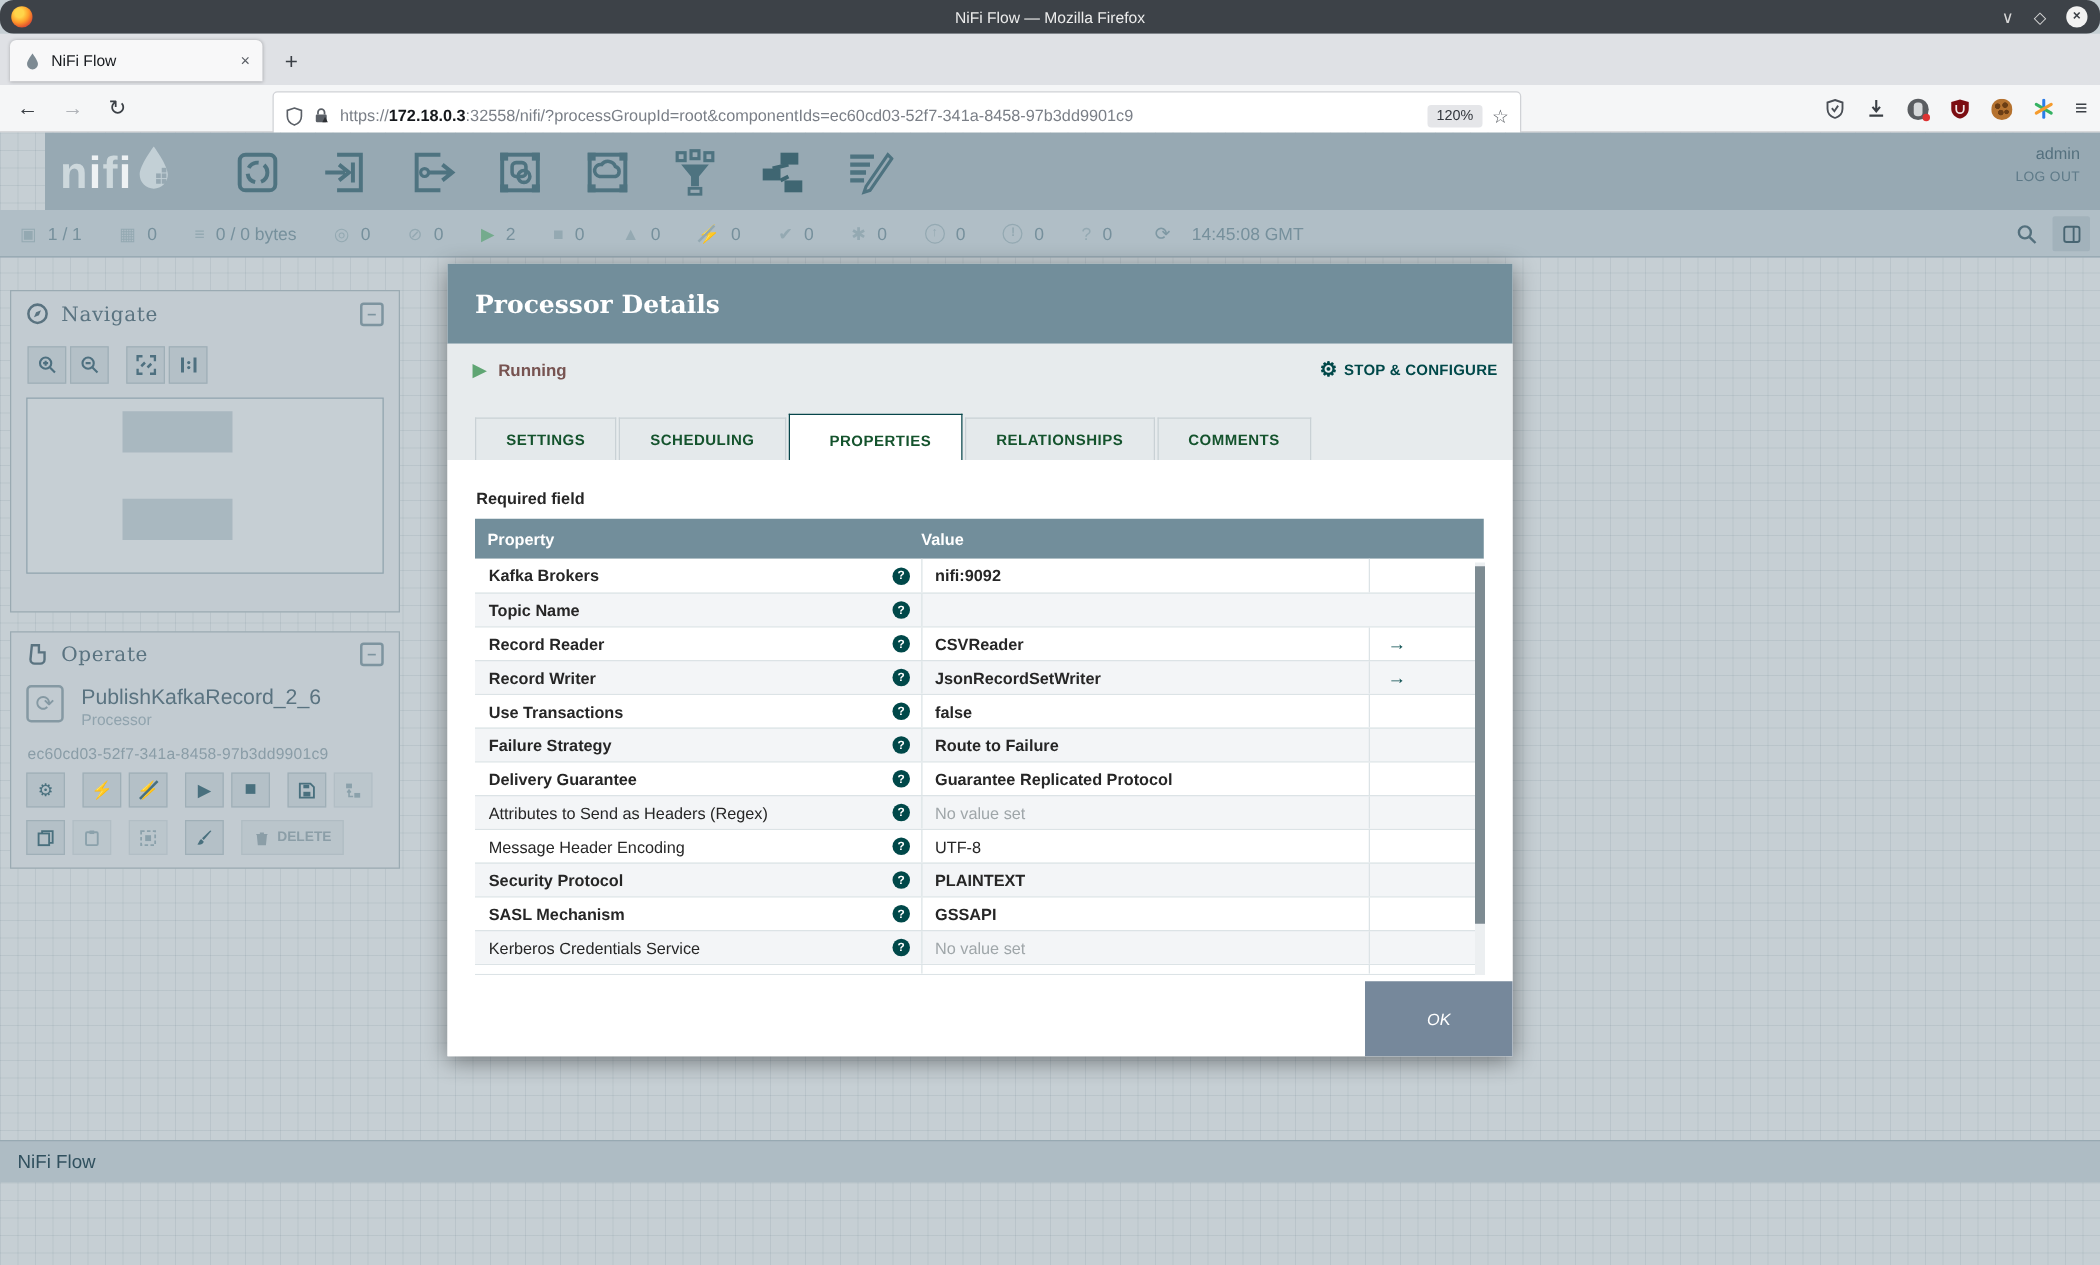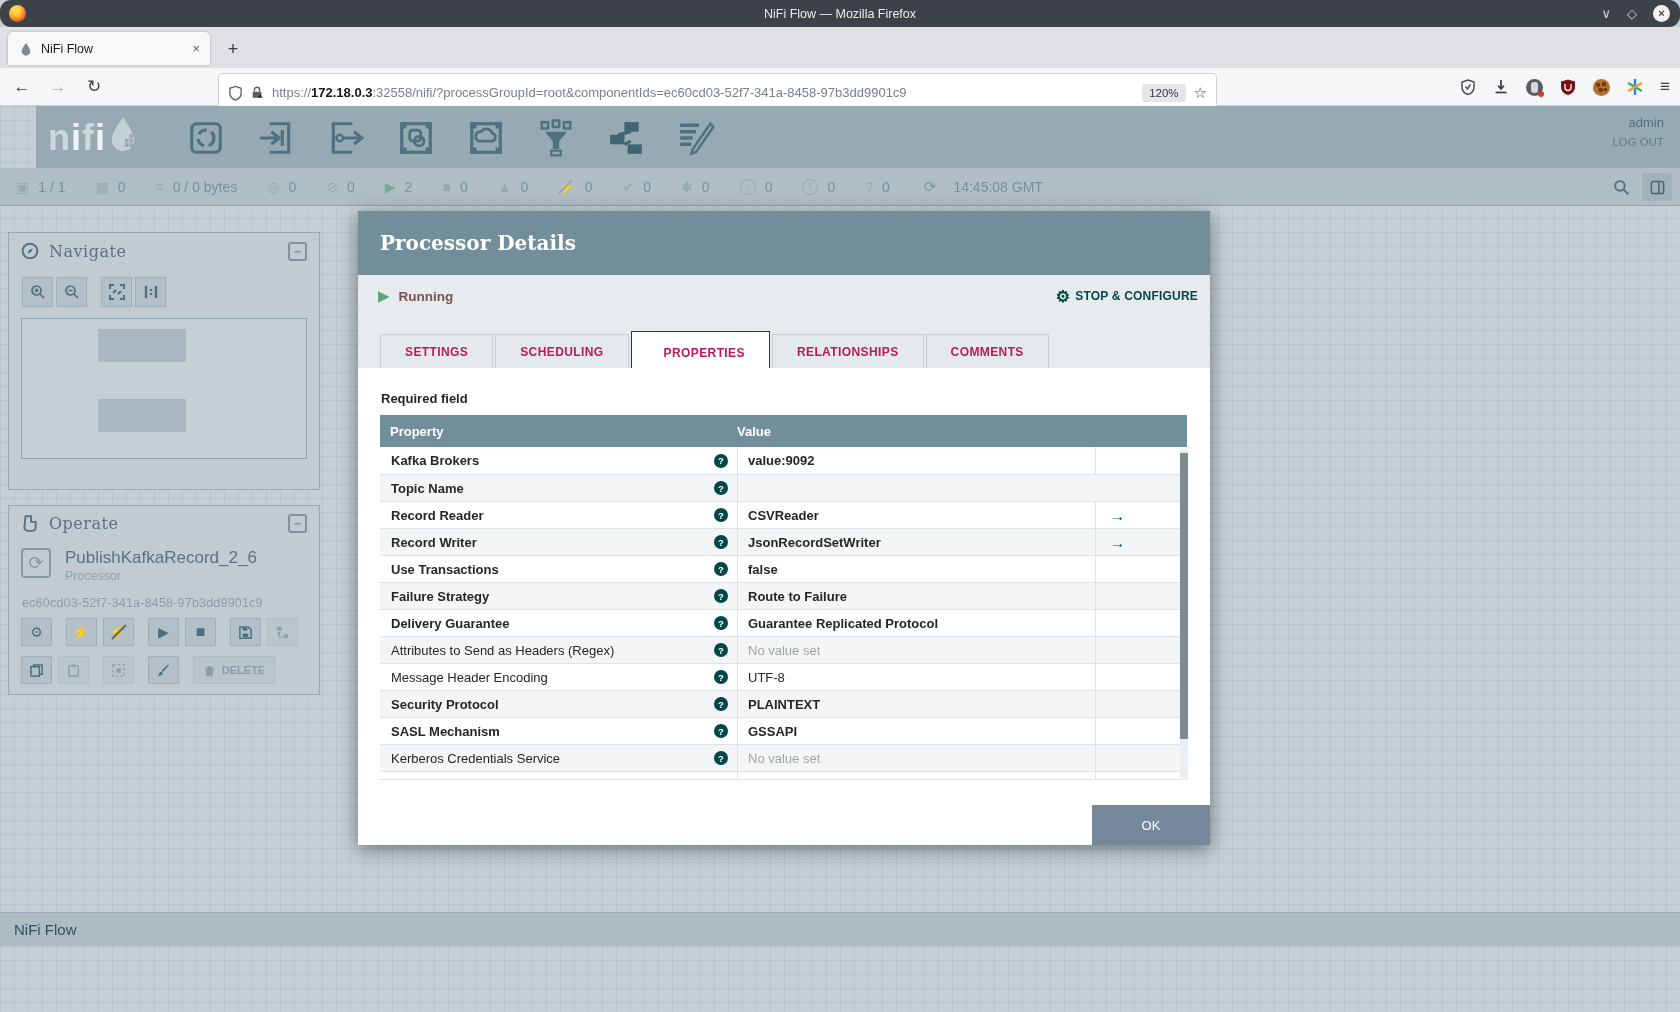--- a/index.html
+++ b/index.html
@@ -121,21 +121,21 @@
   .dlg-band { position:absolute; left:0; top:64px; width:100%; height:93px; background:#e7ebed; }
   .dlg-status { position:absolute; left:0; top:64px; width:100%; height:42px; display:flex; align-items:center; }
   .run-tri { margin-left:20px; color:#5fa573; font-size:15px; }
   .run-txt { margin-left:9px; font-size:13.5px; color:#775351; font-weight:bold; }
   .stopcfg { position:absolute; right:12px; top:0; height:42px; display:flex; align-items:center; gap:5px;
     color:#004849; font-size:12px; font-weight:bold; letter-spacing:.2px; cursor:pointer; }
   .stopcfg .gear { font-size:16px; }
 
   .dlg-tabs { position:absolute; left:22px; top:117px; display:flex; align-items:flex-end; }
   .dtab { height:37px; background:#e4e9eb; border:1px solid #c9d1d5; border-bottom:2px solid #07454a;
-    display:flex; align-items:center; justify-content:center; color:#be185d; font-size:12px; font-weight:bold;
+    display:flex; align-items:center; justify-content:center; color:#14532d; font-size:12px; font-weight:bold;
     letter-spacing:.4px; margin-right:2px; padding:0 24px; min-width:104px; }
   .dtab.active { height:43px; background:#ffffff; border:1px solid #07454a; border-bottom:none; position:relative; top:3px;padding-left:32px; }
 
   .dlg-body { position:absolute; left:0; top:157px; width:100%; height:477px; background:#fff; }
   .req-note { position:absolute; left:23px; top:23px; font-size:13px; font-weight:bold; color:#262626; }
 
   .ptable { position:absolute; left:22px; top:47px; width:807px; }
   .pthead { display:flex; height:32px; background:#728e9b; align-items:center; }
   .pthead .hname { width:357px; padding-left:10px; color:#fff; font-size:13px; font-weight:bold; }
   .pthead .hval { color:#fff; font-size:13px; font-weight:bold; }
@@ -154,22 +154,22 @@
   .req .pval { font-weight:bold; }
   .noval .pval { color:#9fa6a9; font-weight:normal; }
   .pact { flex:1; height:100%; display:flex; align-items:center; padding-left:14px; border-left:1px solid #dce3e6; }
   .golink { color:#004849; font-size:15px; font-weight:bold; display:none; }
   .haslink .golink { display:block; }
   .prow-clip { height:8px; overflow:hidden; border-top:1px solid #dce3e6; background:#fff; display:flex; }
   .prow-clip .c1 { width:357px; } .prow-clip .c2 { width:358px; border-left:1px solid #dce3e6; }
   .prow-clip .c3 { flex:1; border-left:1px solid #dce3e6; }
   .vscroll { position:absolute; left:822px; top:82px; width:8px; height:330px; background:#eceff1; }
   .vthumb { position:absolute; left:0; top:3px; width:8px; height:286px; background:#7d8b92; }
-  .okbtn { position:absolute; right:0; bottom:0; width:118px; height:40px; background:#76889b;
-    color:#fff; font-size:13px; display:flex; align-items:center; justify-content:center; cursor:pointer; }
+  .okbtn { position:absolute; right:0; bottom:0; width:118px; height:60px; background:#76889b;
+    color:#fff; font-size:13px; display:flex; align-items:center; justify-content:center; cursor:pointer;font-style:italic; }
 
   svg { display:block; }
 </style>
 </head>
 <body>
 
 <div class="titlebar">
   <div class="ff-logo"></div>
   <div class="win-title">NiFi Flow — Mozilla Firefox</div>
   <div class="win-ctrls">
@@ -569,21 +569,21 @@
       <div class="pthead">
         <span class="hname">Property</span>
         <span class="hval">Value</span>
       </div>
       <div class="ptbody">
         <div class="prow req">
           <div class="pname">
               <span class="ptext">Kafka Brokers</span>
               <span class="phelp">?</span>
             </div>
-          <div class="pval">value:9092</div>
+          <div class="pval">nifi:9092</div>
           <div class="pact"></div>
         </div>
         <div class="prow req">
           <div class="pname">
               <span class="ptext">Topic Name</span>
               <span class="phelp">?</span>
             </div>
           <div class="pact"></div>
         </div>
         <div class="prow req haslink">

